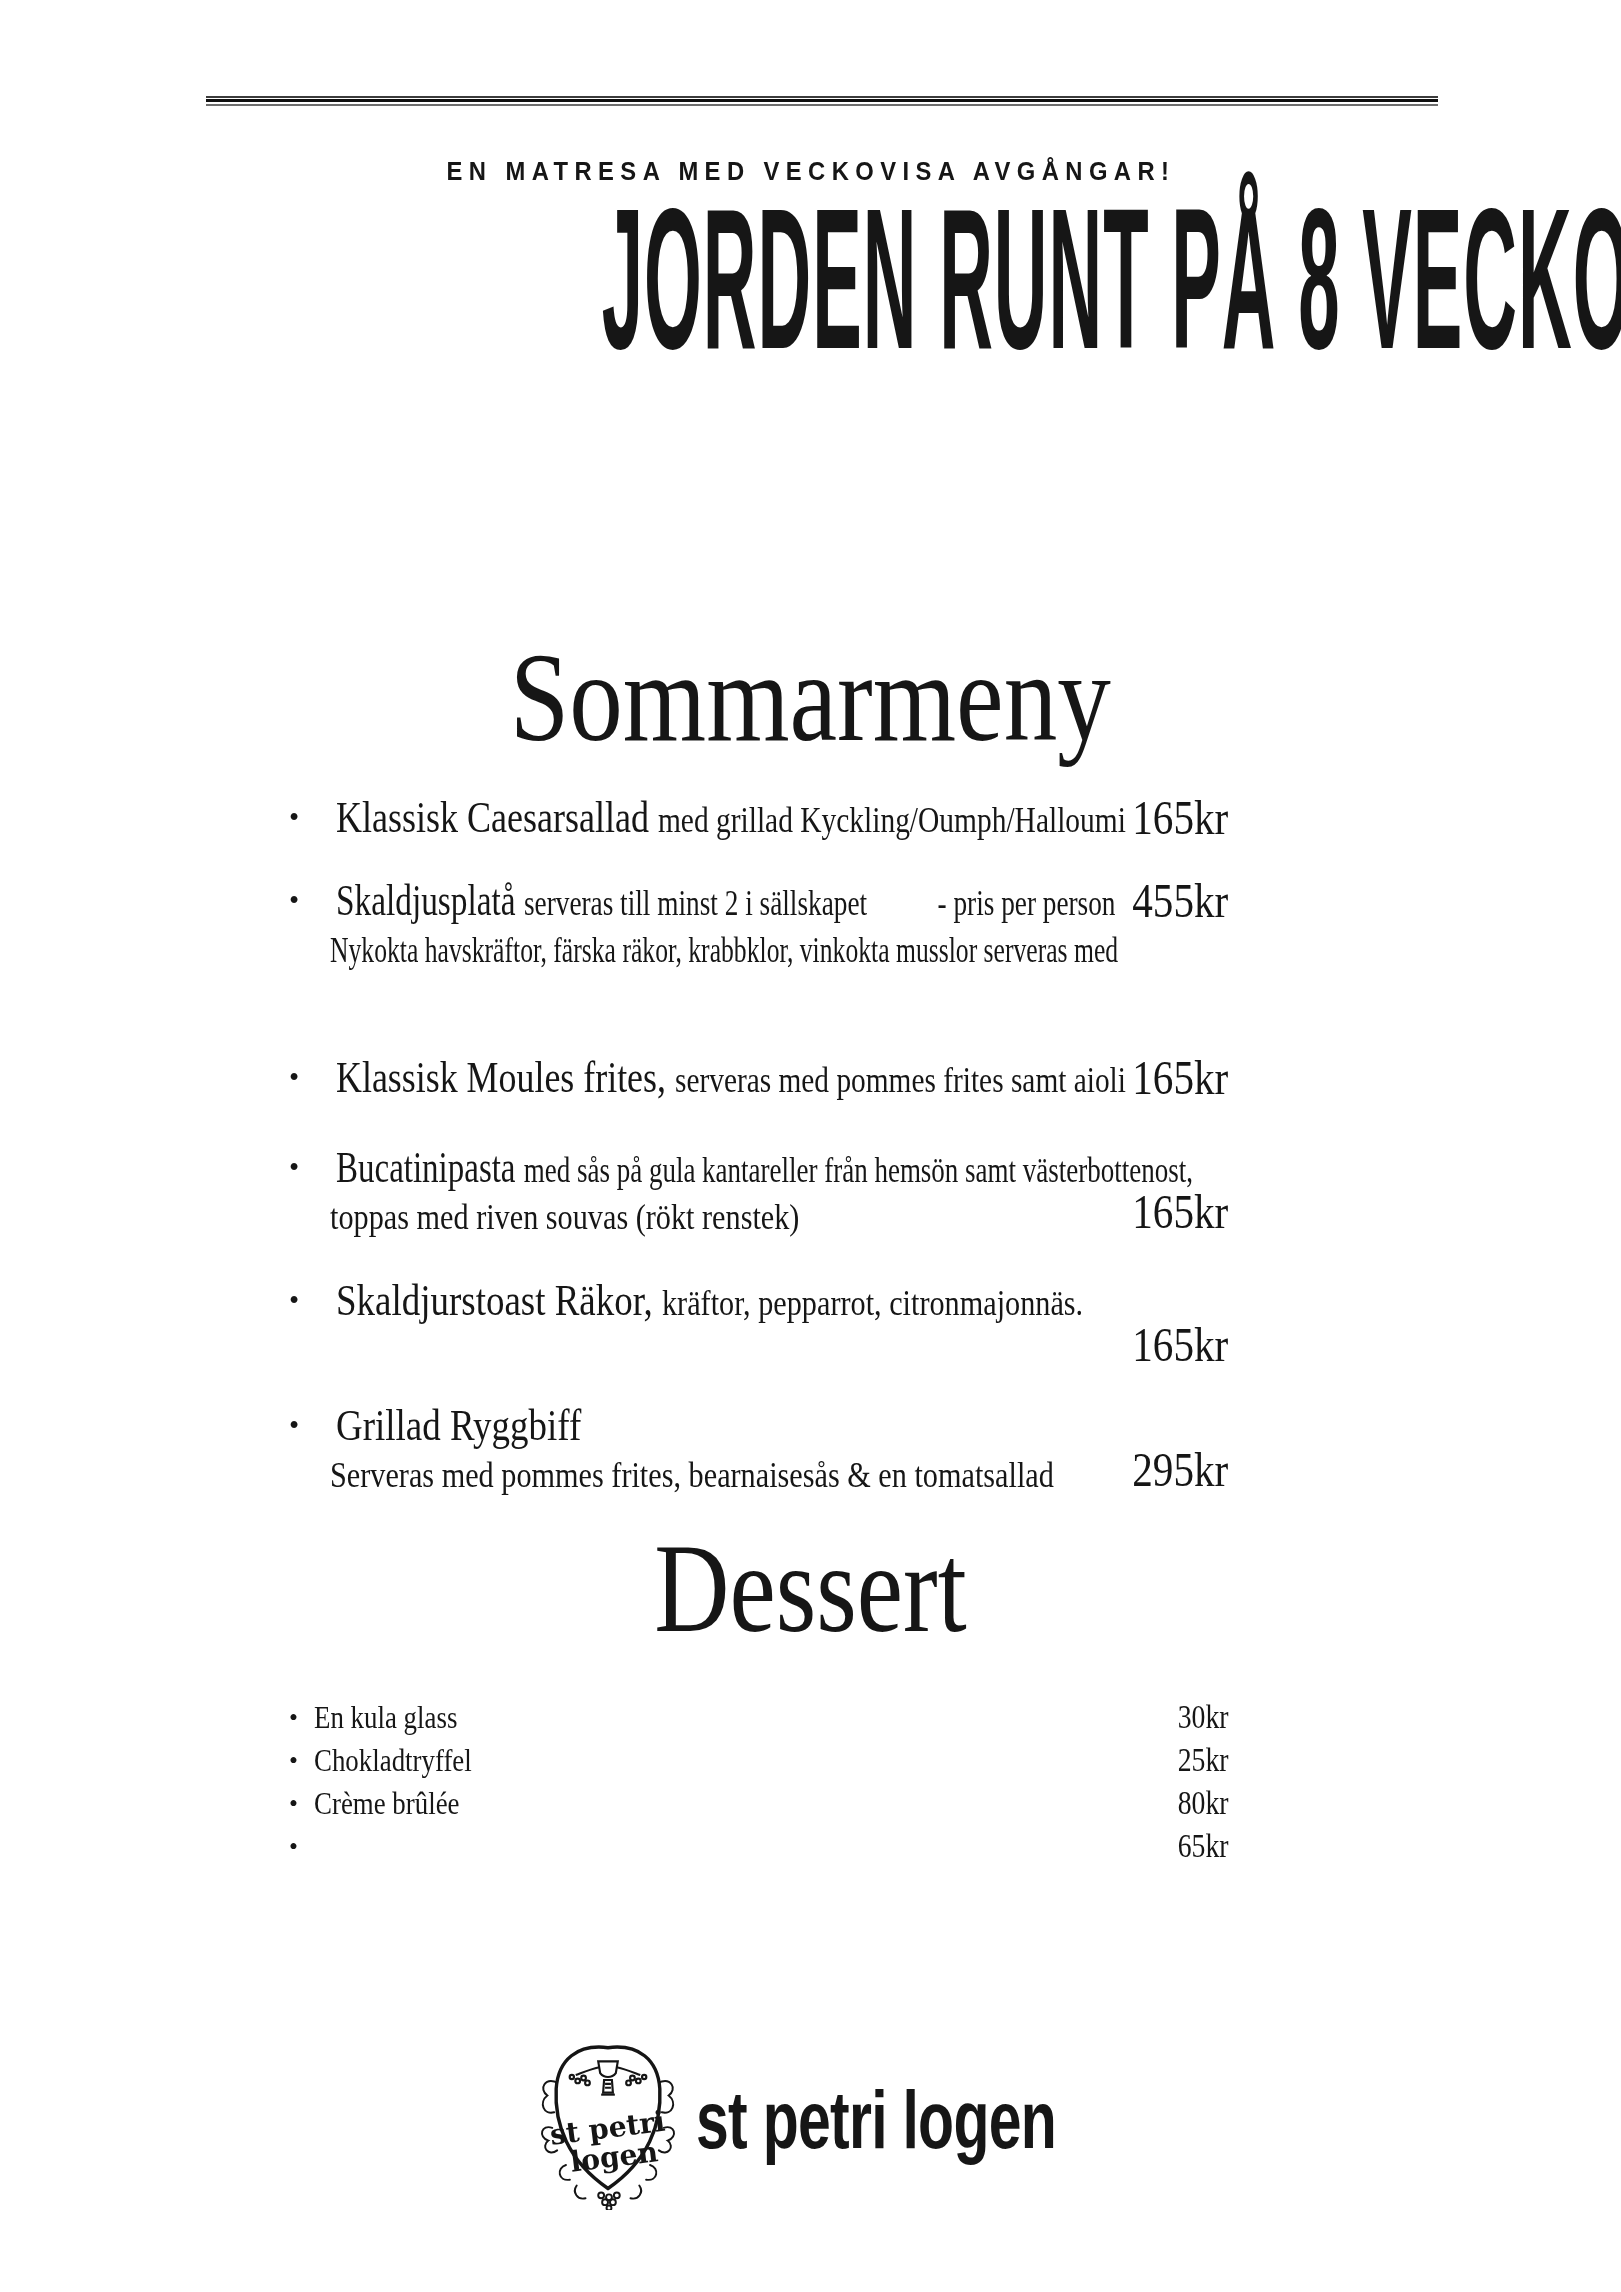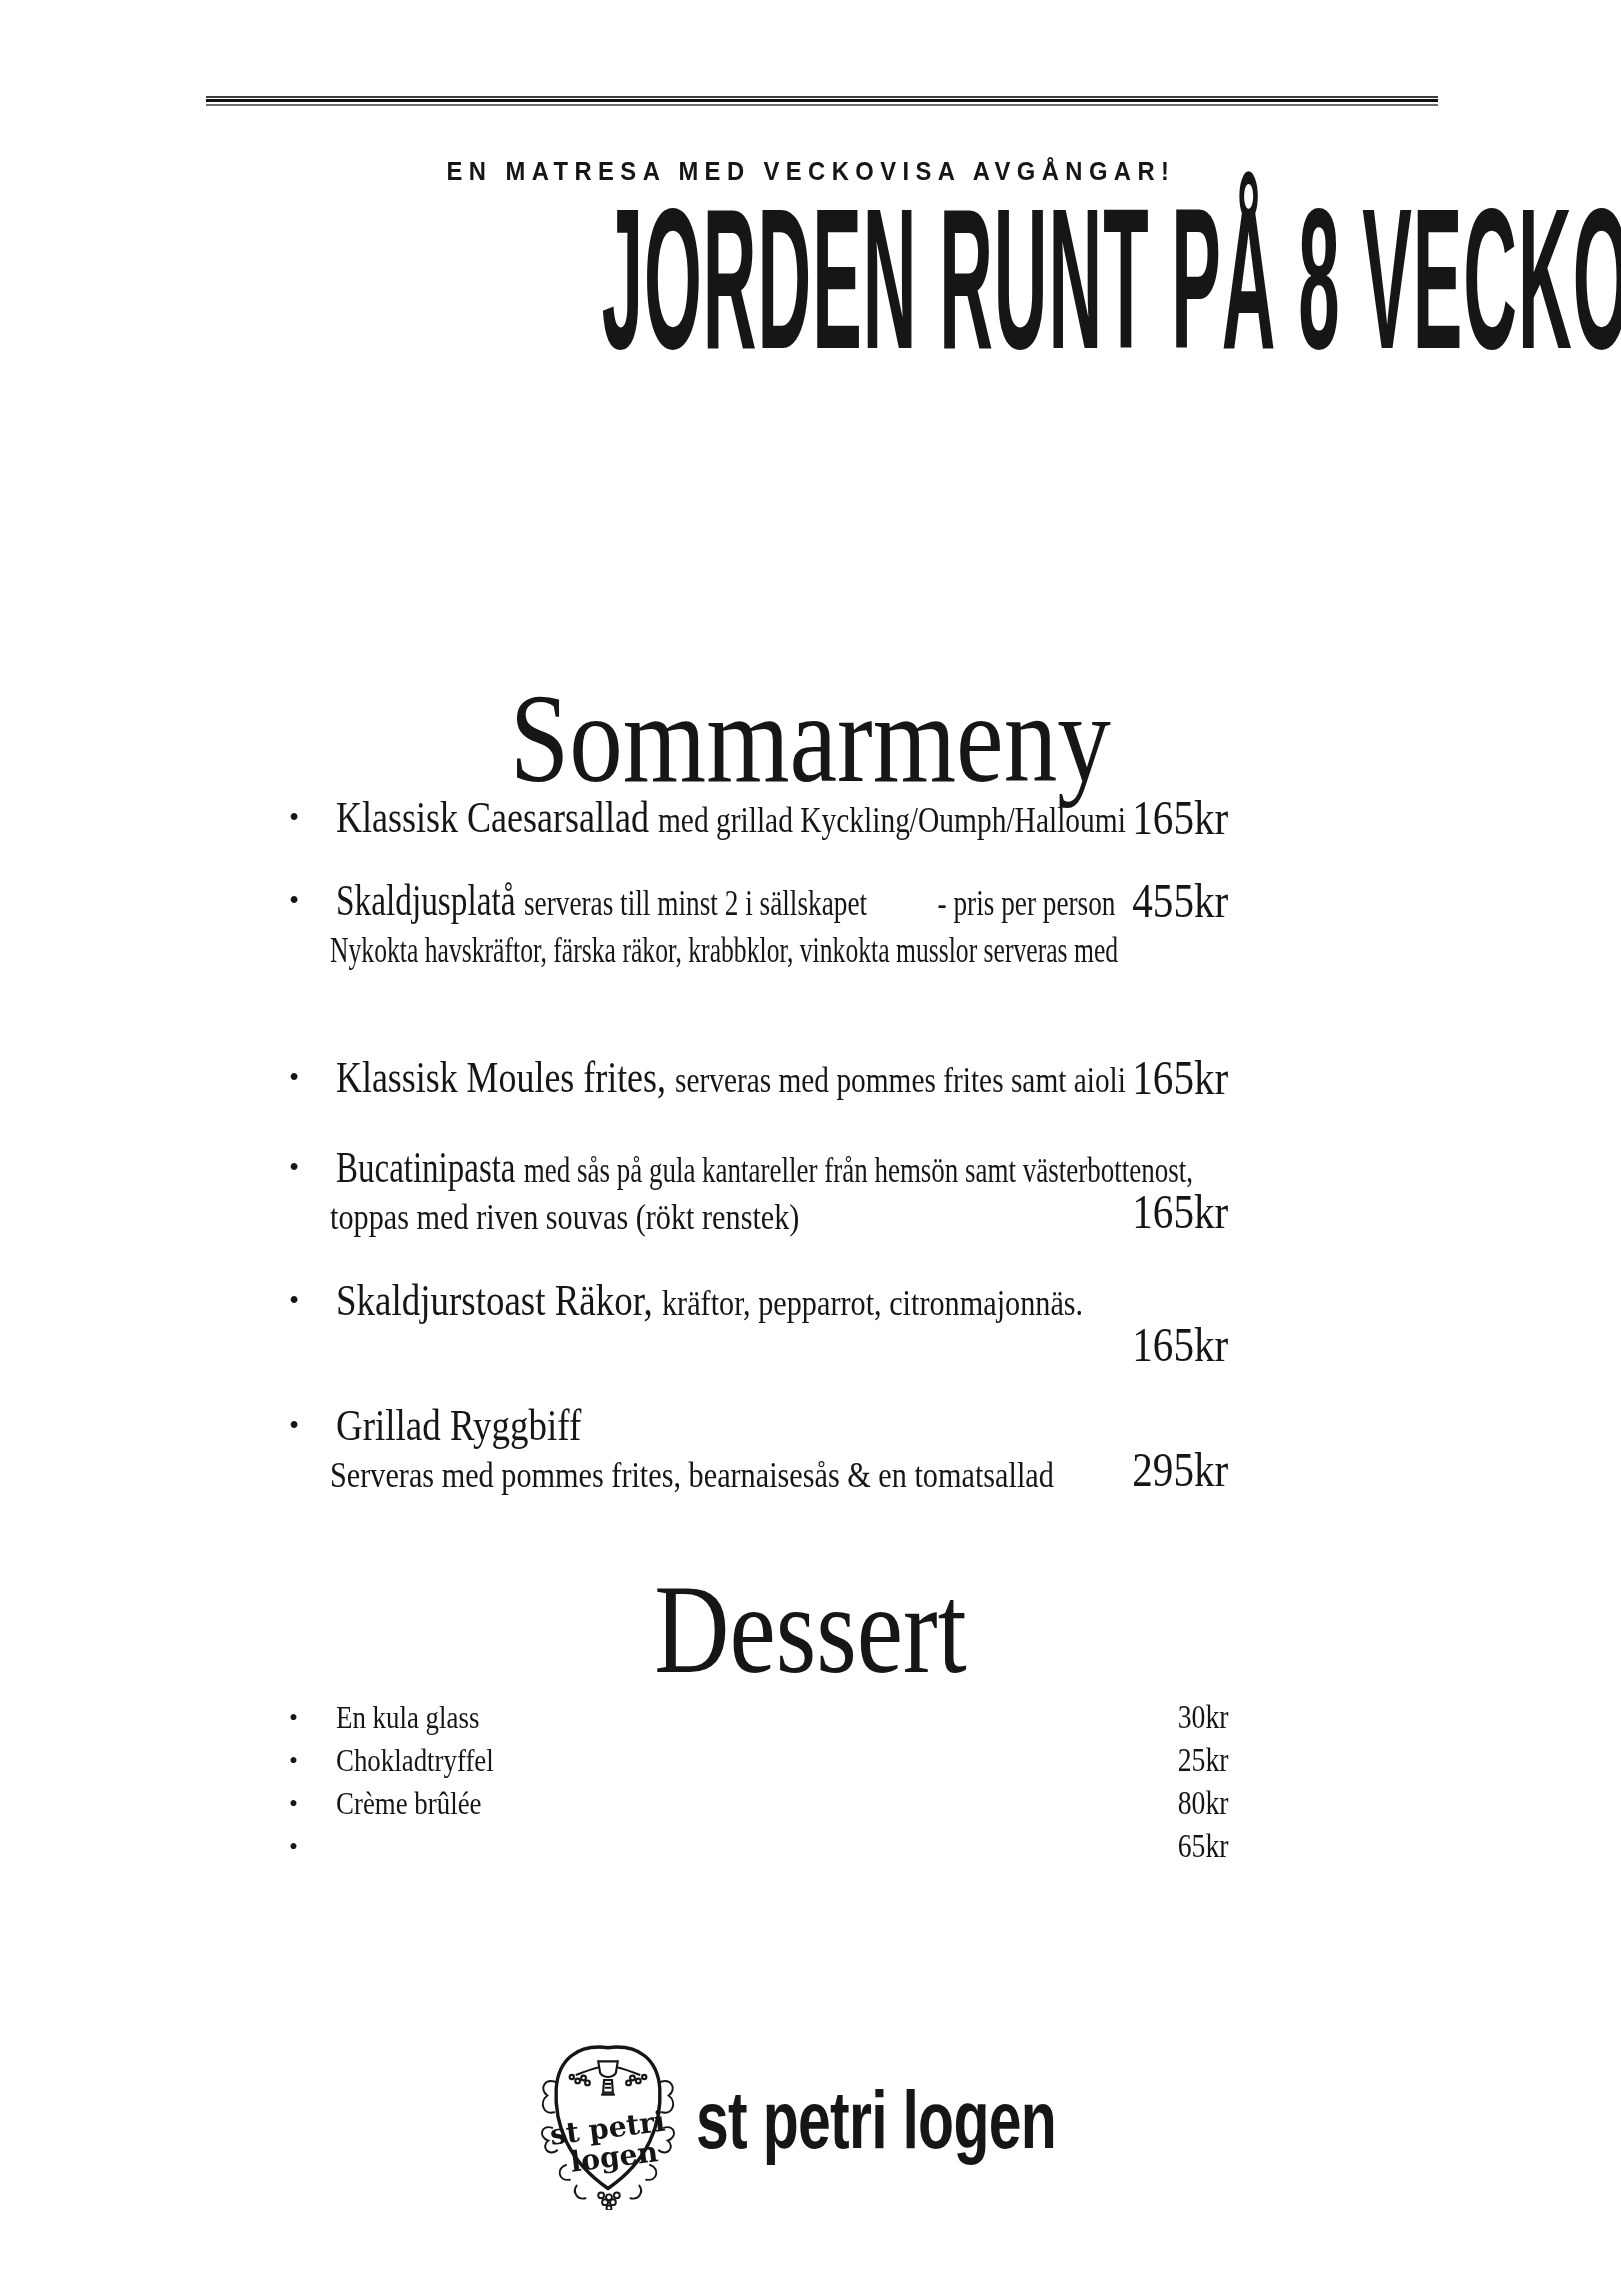--- a/index.html
+++ b/index.html
@@ -26,42 +26,42 @@
   .tagline{font-family:"Liberation Sans","DejaVu Sans",sans-serif;font-weight:bold;
            font-size:25.5px;letter-spacing:6.9px;}
 
   .title-wrap{top:178px;line-height:157px;}
   .big-title{font-family:"Liberation Sans","DejaVu Sans",sans-serif;font-weight:700;
              font-size:157px;letter-spacing:2px;}
 
   .subtitle-wrap{top:416px;line-height:59px;}
   .subtitle{font-size:53px;}
 
-  .heading-wrap{line-height:133px;margin-top:41px;}
+  .heading-wrap{line-height:133px;}
   .heading{font-size:127px;}
   .h-sommar{top:631px;}
   .h-dessert{top:1522px;}
 
   
   .mi{position:absolute;left:289px;width:939px;}
   .mi .bullet{position:absolute;left:0;top:0;line-height:55px;font-size:29px;}
   .mi .line{margin-left:47px;line-height:55px;height:55px;font-size:44px;white-space:nowrap;}
   .mi .line .t{font-size:44px;}
   .mi .line .s{font-size:36px;}
   .mi .note{margin-left:93px;}
   .mi .desc{margin-left:41px;line-height:44px;height:44px;font-size:36px;white-space:nowrap;}
   .price{position:absolute;right:0;font-size:49px;transform:scaleX(0.84);transform-origin:100% 50%;}
   .p-top{top:0;line-height:55px;}
   .p-bot{bottom:4.9px;line-height:44px;}
 
   
   .dlist{position:absolute;left:289px;top:1696px;width:939px;}
   .dr{position:relative;line-height:43px;height:43px;}
   .dr .bullet{position:absolute;left:0;top:0;font-size:25.5px;line-height:43px;}
-  .dr .name{margin-left:47px;font-size:32px;}
+  .dr .name{margin-left:25px;font-size:32px;}
   .dr .price{font-size:33px;line-height:43px;top:0;}
 
   
   .emblem{position:absolute;left:515px;top:2034px;}
   .wordmark{position:absolute;left:696px;top:2076px;line-height:88px;font-size:82px;
             font-weight:bold;font-family:Liberation Sans, sans-serif;
             letter-spacing:-1px;}
 </style>
 </head>
 <body>

